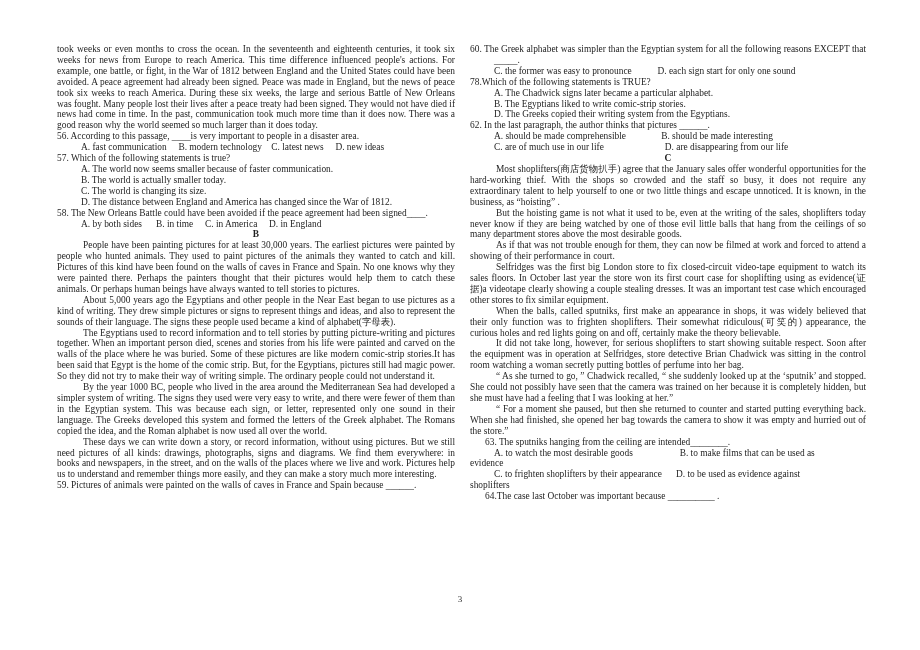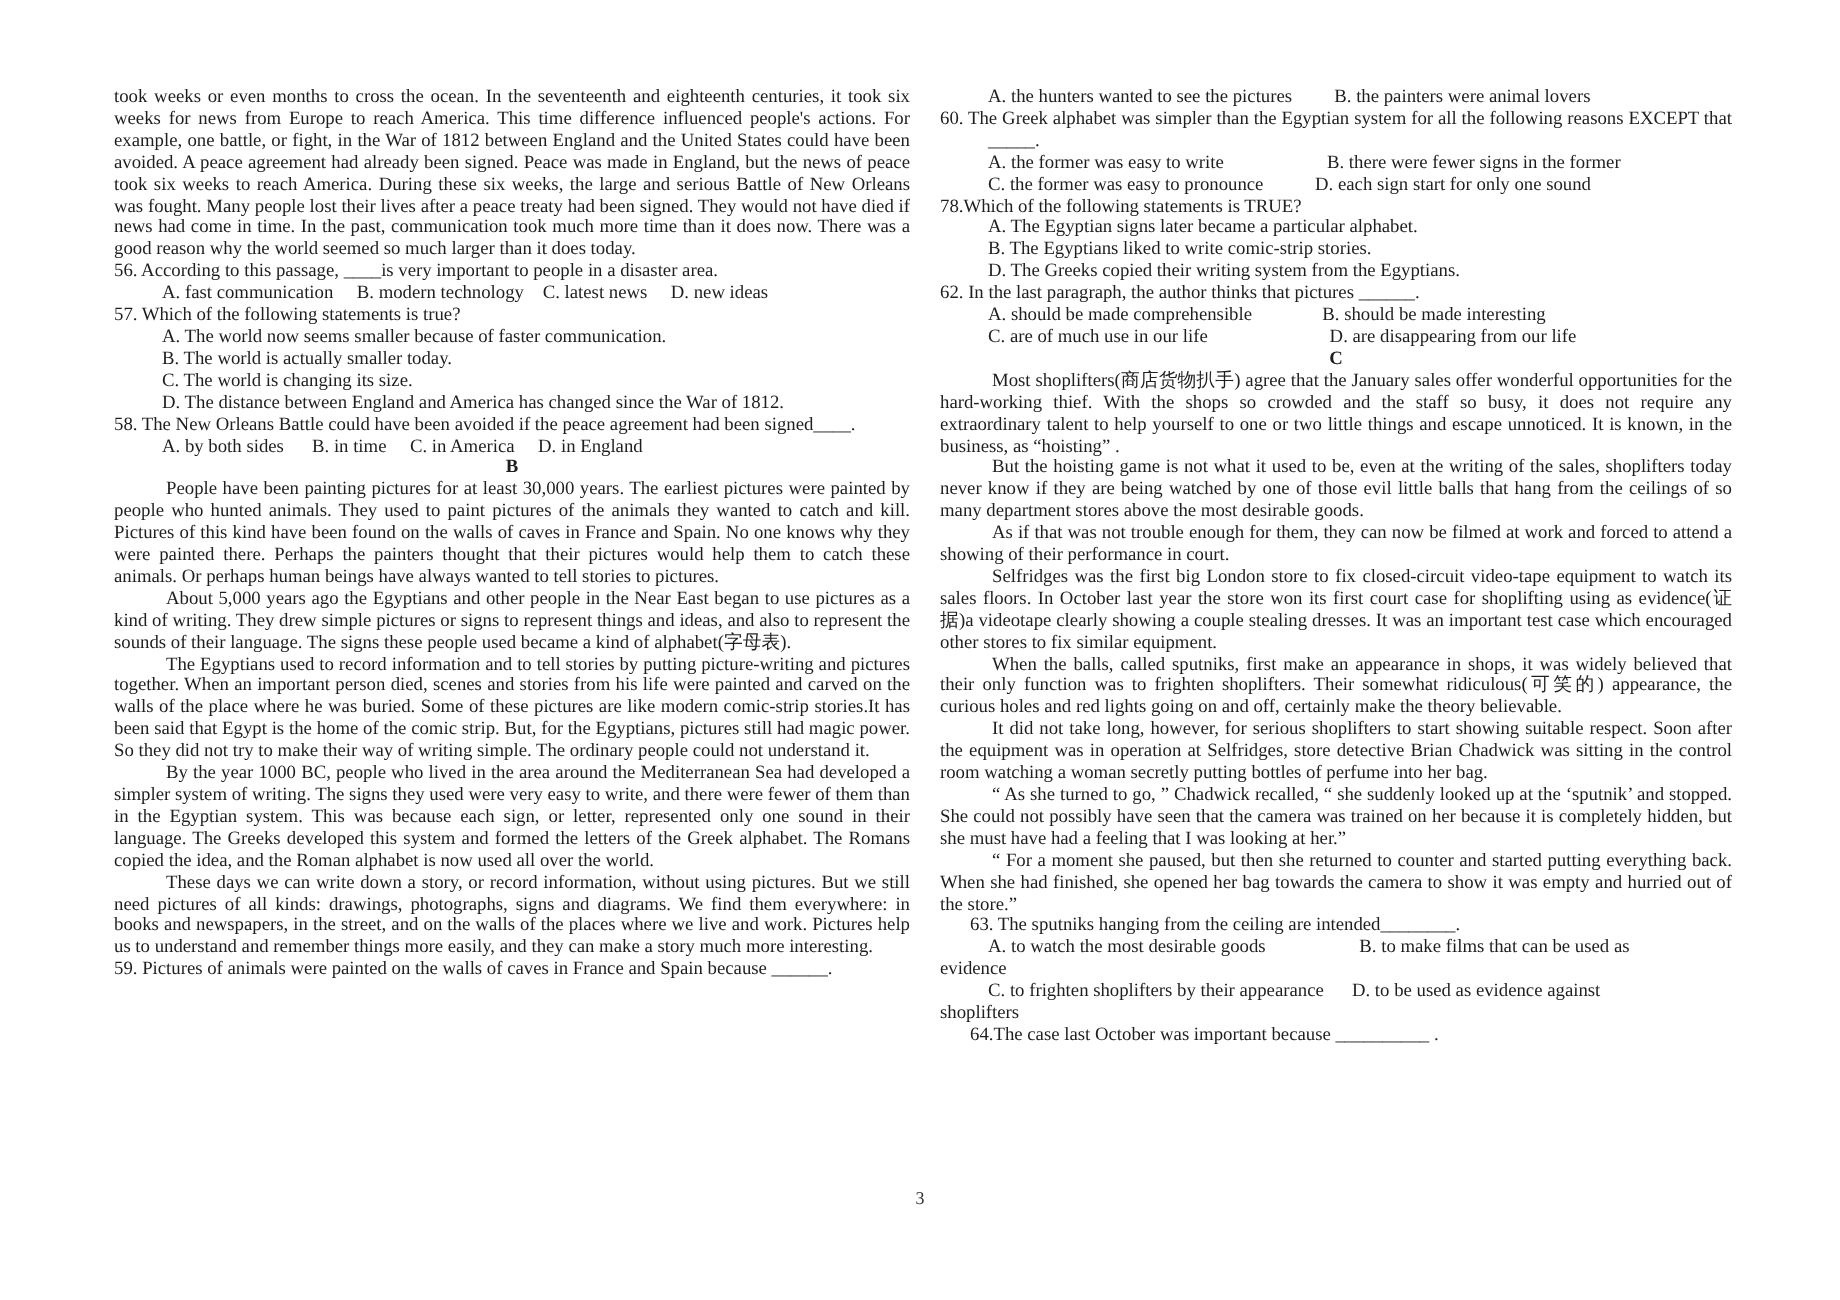--- a/index.html
+++ b/index.html
@@ -45,28 +45,26 @@
     <div class="para">People have been painting pictures for at least 30,000 years. The earliest pictures were painted by people who hunted animals. They used to paint pictures of the animals they wanted to catch and kill. Pictures of this kind have been found on the walls of caves in France and Spain. No one knows why they were painted there. Perhaps the painters thought that their pictures would help them to catch these animals. Or perhaps human beings have always wanted to tell stories to pictures.</div>
     <div class="para">About 5,000 years ago the Egyptians and other people in the Near East began to use pictures as a kind of writing. They drew simple pictures or signs to represent things and ideas, and also to represent the sounds of their language. The signs these people used became a kind of alphabet(字母表).</div>
     <div class="para">The Egyptians used to record information and to tell stories by putting picture-writing and pictures together. When an important person died, scenes and stories from his life were painted and carved on the walls of the place where he was buried. Some of these pictures are like modern comic-strip stories.It has been said that Egypt is the home of the comic strip. But, for the Egyptians, pictures still had magic power. So they did not try to make their way of writing simple. The ordinary people could not understand it.</div>
     <div class="para">By the year 1000 BC, people who lived in the area around the Mediterranean Sea had developed a simpler system of writing. The signs they used were very easy to write, and there were fewer of them than in the Egyptian system. This was because each sign, or letter, represented only one sound in their language. The Greeks developed this system and formed the letters of the Greek alphabet. The Romans copied the idea, and the Roman alphabet is now used all over the world.</div>
     <div class="para">These days we can write down a story, or record information, without using pictures. But we still need pictures of all kinds: drawings, photographs, signs and diagrams. We find them everywhere: in books and newspapers, in the street, and on the walls of the places where we live and work. Pictures help us to understand and remember things more easily, and they can make a story much more interesting.</div>
 
     <div class="stem">59. Pictures of animals were painted on the walls of caves in France and Spain because ______.</div>
   </div>
 
   <div class="col col-right">
-    <div class="opt">A. the hunters wanted to see the pictures         B. the painters were animal lovers</div>
 
     <div class="stem hang">60. The Greek alphabet was simpler than the Egyptian system for all the following reasons EXCEPT that _____.</div>
-    <div class="opt">A. the former was easy to write                      B. there were fewer signs in the former</div>
     <div class="opt">C. the former was easy to pronounce           D. each sign start for only one sound</div>
 
     <div class="stem">78.Which of the following statements is TRUE?</div>
-    <div class="opt">A. The Egyptian signs later became a particular alphabet.</div>
+    <div class="opt">A. The Chadwick signs later became a particular alphabet.</div>
     <div class="opt">B. The Egyptians liked to write comic-strip stories.</div>
     <div class="opt">D. The Greeks copied their writing system from the Egyptians.</div>
 
     <div class="stem">62. In the last paragraph, the author thinks that pictures ______.</div>
     <div class="opt">A. should be made comprehensible               B. should be made interesting</div>
     <div class="opt">C. are of much use in our life                          D. are disappearing from our life</div>
 
     <div class="sec">C</div>
 
     <div class="para">Most shoplifters(商店货物扒手) agree that the January sales offer wonderful opportunities for the hard-working thief. With the shops so crowded and the staff so busy, it does not require any extraordinary talent to help yourself to one or two little things and escape unnoticed. It is known, in the business, as “hoisting” .</div>

